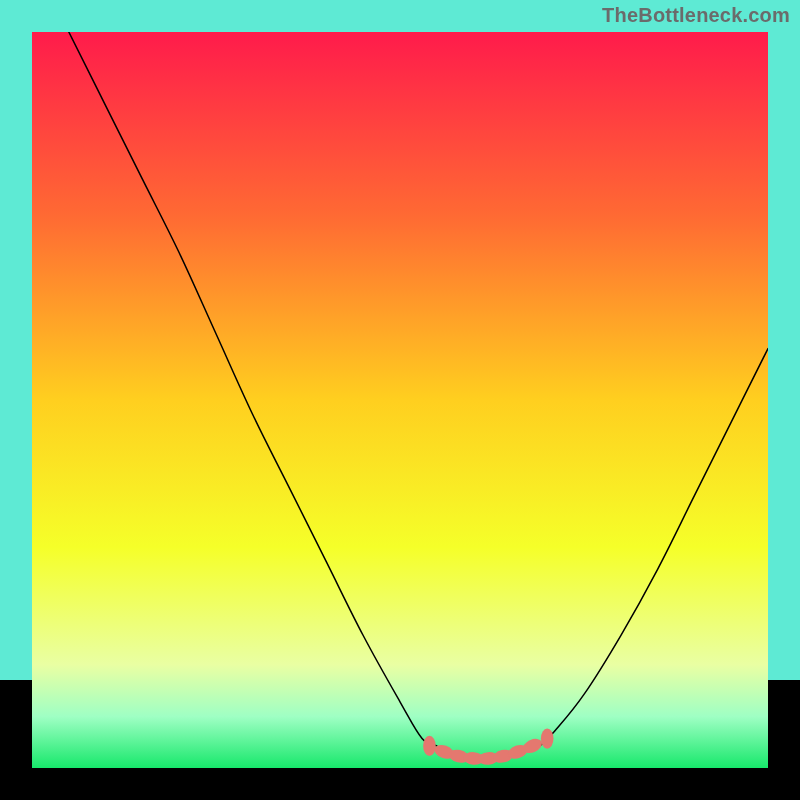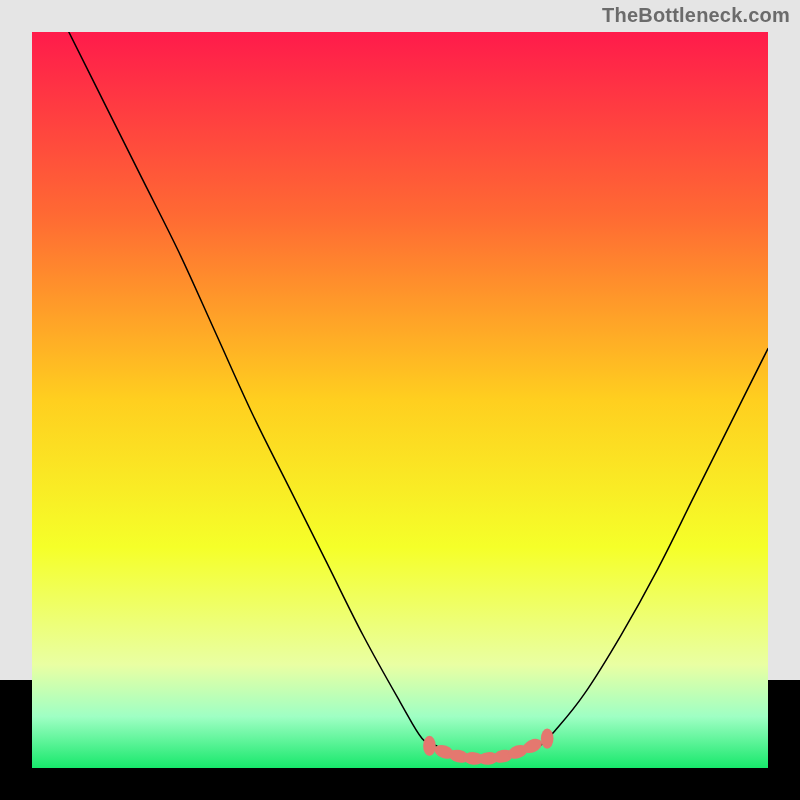--- a/index.html
+++ b/index.html
@@ -1,17 +1,17 @@
 <!DOCTYPE html>
 <html><head>
 <meta charset="utf-8">
 <style>
   * { margin: 0; padding: 0; box-sizing: border-box; }
   html, body { width: 800px; height: 800px; overflow: hidden; background: #000; }
-  .container { position: relative; width: 800px; height: 680px; background: #e5e5e5; }
+  .container { position: relative; width: 800px; height: 680px; background: #5eead4; }
   .watermark {
     position: absolute;
     top: 4px;
     right: 10px;
     font-family: Arial, Helvetica, sans-serif;
     font-size: 20px;
     font-weight: bold;
     color: #6b6b6b;
     letter-spacing: 0.2px;
     z-index: 10;

